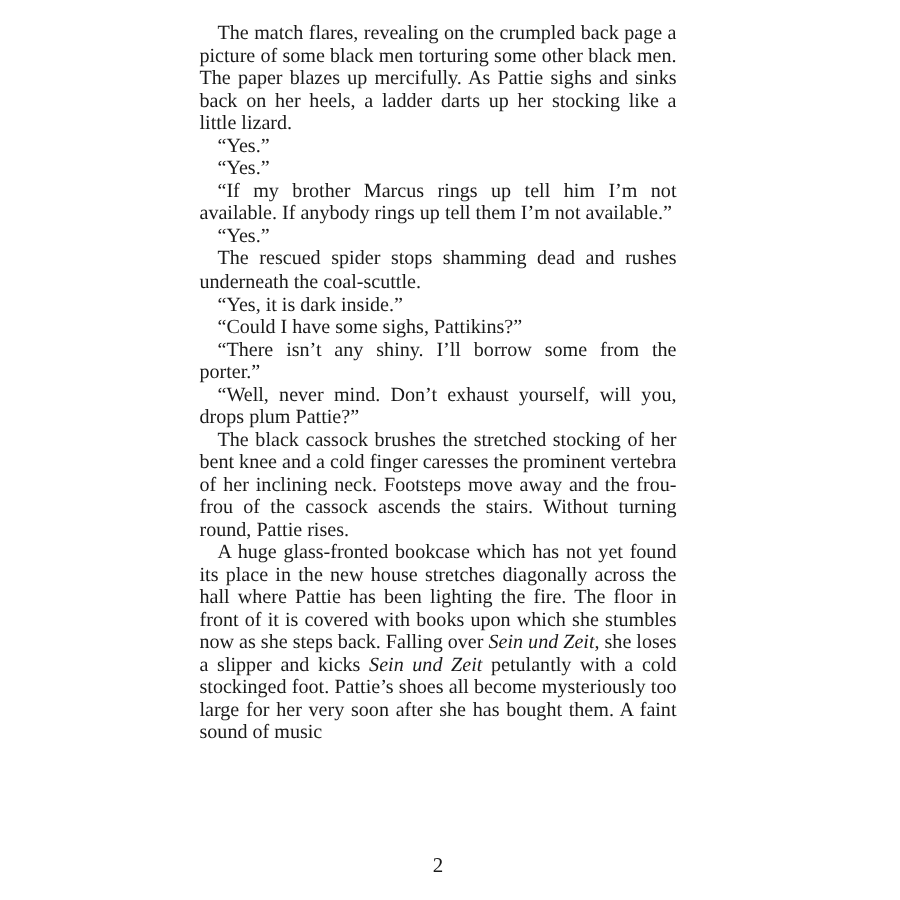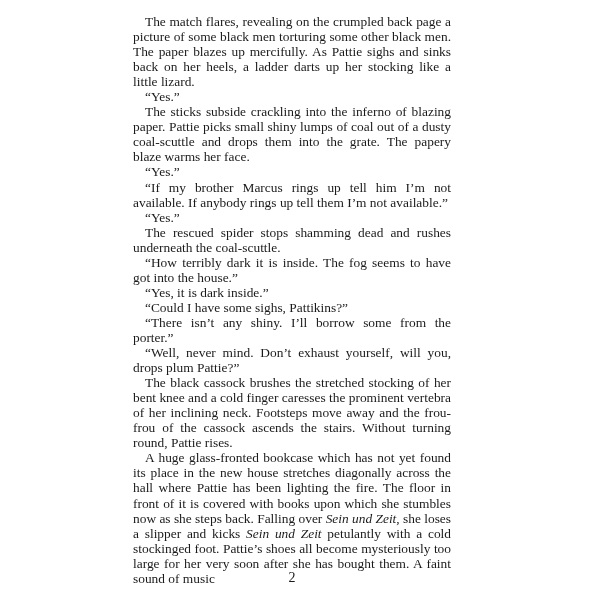--- a/index.html
+++ b/index.html
@@ -31,26 +31,24 @@
     padding-left: 0px;
   }
   .page-number span { display: inline-block; margin-left: -16px; }
 </style>
 </head>
 <body>
 
 <div class="page">
   <p>The match flares, revealing on the crumpled back page a picture of some black men torturing some other black men. The paper blazes up mercifully. As Pattie sighs and sinks back on her heels, a ladder darts up her stocking like a little lizard.</p>
   <p>“Yes.”</p>
-  <p>The sticks subside crackling into the inferno of blazing paper. Pattie picks small shiny lumps of coal out of a dusty coal-scuttle and drops them into the grate. The papery blaze warms her face.</p>
   <p>“Yes.”</p>
   <p>“If my brother Marcus rings up tell him I’m not available. If anybody rings up tell them I’m not available.”</p>
   <p>“Yes.”</p>
   <p>The rescued spider stops shamming dead and rushes underneath the coal-scuttle.</p>
-  <p>“How terribly dark it is inside. The fog seems to have got into the house.”</p>
   <p>“Yes, it is dark inside.”</p>
   <p>“Could I have some sighs, Pattikins?”</p>
   <p>“There isn’t any shiny. I’ll borrow some from the porter.”</p>
   <p>“Well, never mind. Don’t exhaust yourself, will you, drops plum Pattie?”</p>
   <p>The black cassock brushes the stretched stocking of her bent knee and a cold finger caresses the prominent vertebra of her inclining neck. Footsteps move away and the frou-frou of the cassock ascends the stairs. Without turning round, Pattie rises.</p>
   <p><span>A huge glass-fronted bookcase which has not yet found its place in the new house stretches diagonally across the hall where Pattie has been lighting the fire. The floor in front of it is covered with books upon which she stumbles now as she steps back. Falling over </span><em>Sein und Zeit</em><span>, she loses a slipper and kicks </span><em>Sein und Zeit</em><span> petulantly with a cold stockinged foot. Pattie’s shoes all become mysteriously too large for her very soon after she has bought them. A faint sound of music</span></p>
 </div>
 
 <div class="page-number">
   <span>2</span>

